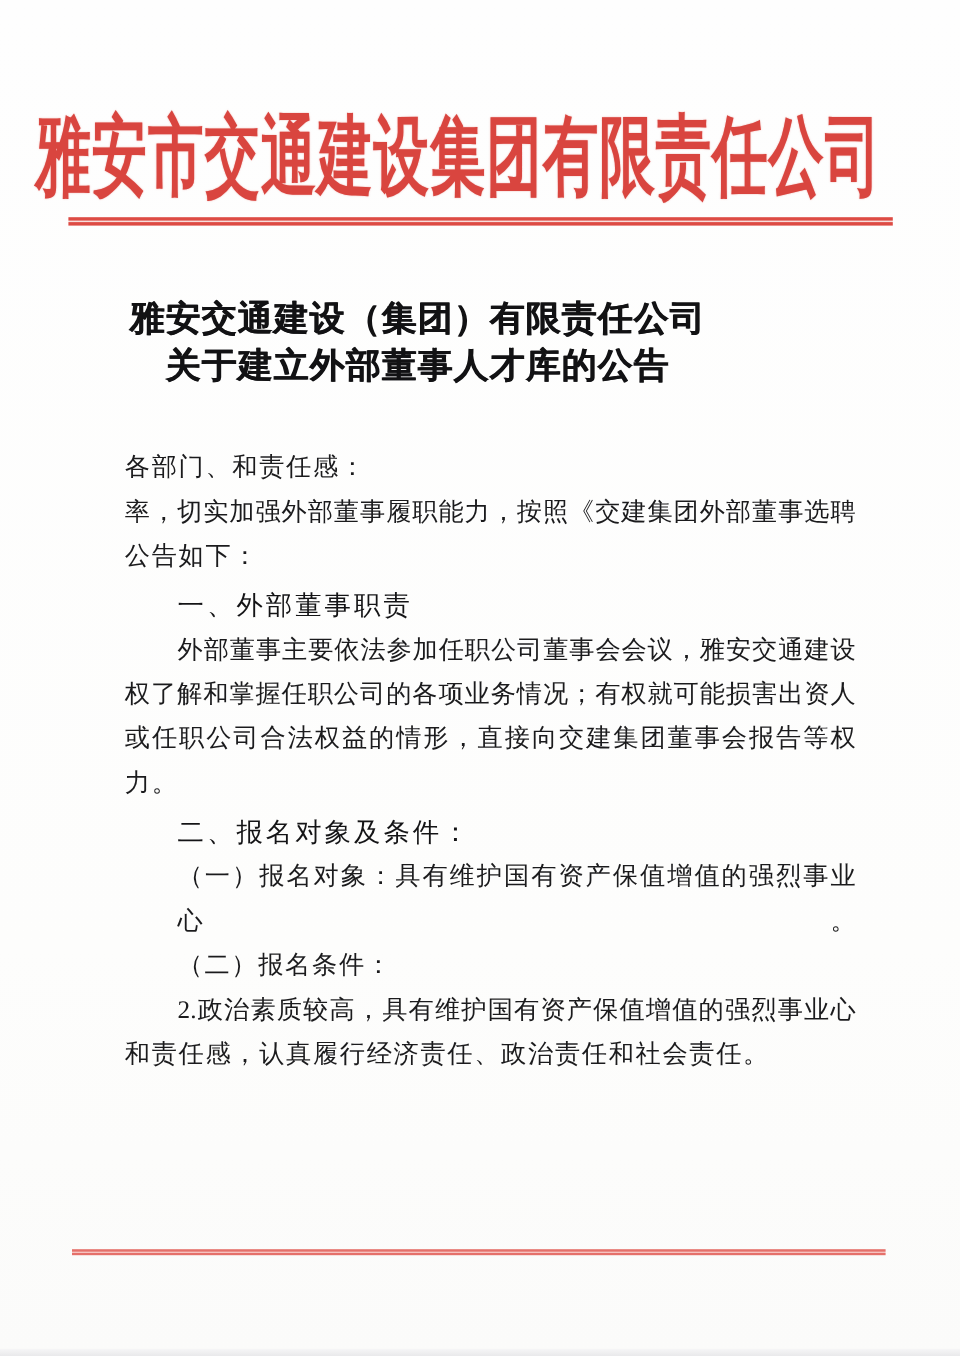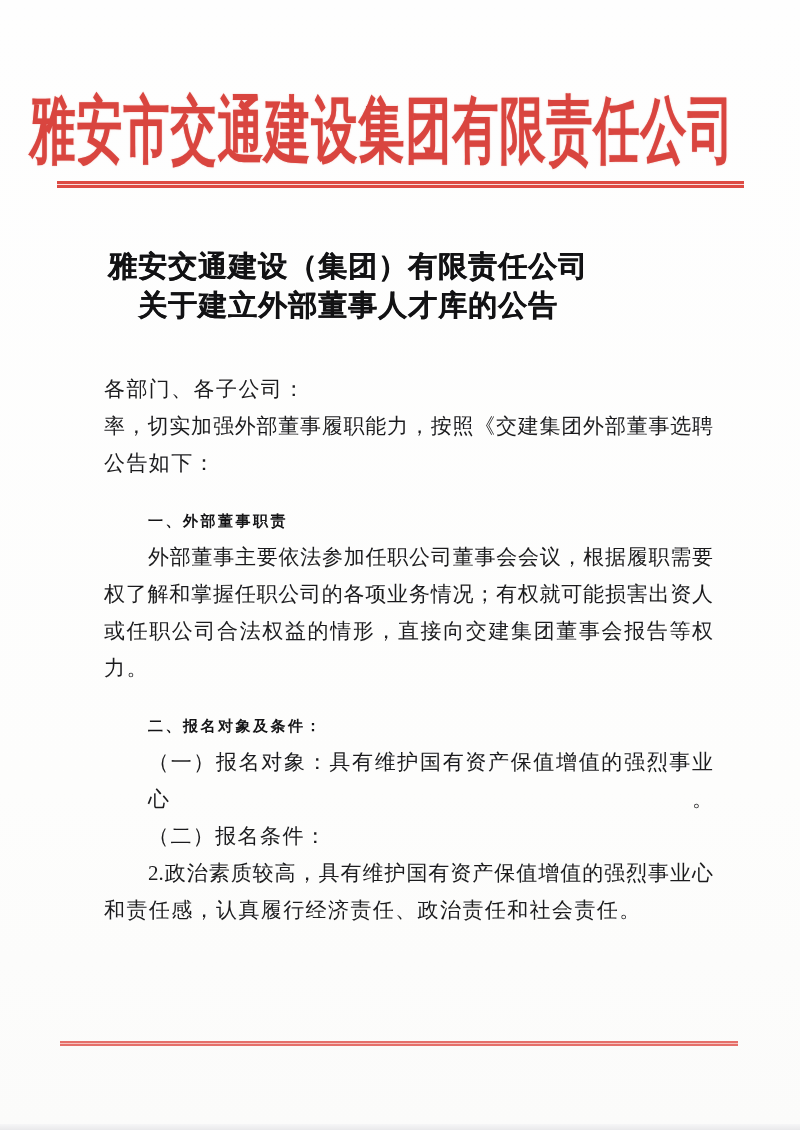--- a/index.html
+++ b/index.html
@@ -66,24 +66,24 @@
   .line.fill{
     white-space:normal;
     text-align:justify;
     text-align-last:justify;
     letter-spacing:0;
   }
   .line.indent{padding-left:44px;}
   .line.indent.fill{padding-left:44px;}
   .line.heading{
     font-family:"Liberation Sans", sans-serif;
-    font-weight:bold;
-    font-size:15px;
+    font-weight:normal;
+    font-size:22px;
     letter-spacing:2.5px;
-    margin-top:20px;
+    margin-top:4px;
     color:#141416;
   }
   
   .foot-rule{
     position:absolute;top:1041px;left:60px;width:678px;height:5px;
     background:linear-gradient(180deg,
       #e5706a 0%, #e5706a 34%,
       #f6c3c0 46%, #f6c3c0 56%,
       #e5706a 66%, #e5706a 100%);
   }
@@ -98,25 +98,25 @@
   </div>
 
   <div class="head-rule"></div>
 
   <div class="doc-title">
     <div>雅安交通建设（集团）有限责任公司</div>
     <div>关于建立外部董事人才库的公告</div>
   </div>
 
   <div class="body-text">
-    <div class="line">各部门、各子公司：</div>
+    <div class="line">各部门、和责任感：</div>
     <div class="line fill">率，切实加强外部董事履职能力，按照《交建集团外部董事选聘</div>
     <div class="line">公告如下：</div>
     <div class="line indent heading">一、外部董事职责</div>
-    <div class="line indent fill">外部董事主要依法参加任职公司董事会会议，根据履职需要</div>
+    <div class="line indent fill">外部董事主要依法参加任职公司董事会会议，雅安交通建设</div>
     <div class="line fill">权了解和掌握任职公司的各项业务情况；有权就可能损害出资人</div>
     <div class="line fill">或任职公司合法权益的情形，直接向交建集团董事会报告等权</div>
     <div class="line">力。</div>
     <div class="line indent heading">二、报名对象及条件：</div>
     <div class="line indent fill">（一）报名对象：具有维护国有资产保值增值的强烈事业心。</div>
     <div class="line indent">（二）报名条件：</div>
     <div class="line indent fill">2.政治素质较高，具有维护国有资产保值增值的强烈事业心</div>
     <div class="line">和责任感，认真履行经济责任、政治责任和社会责任。</div>
   </div>
 

